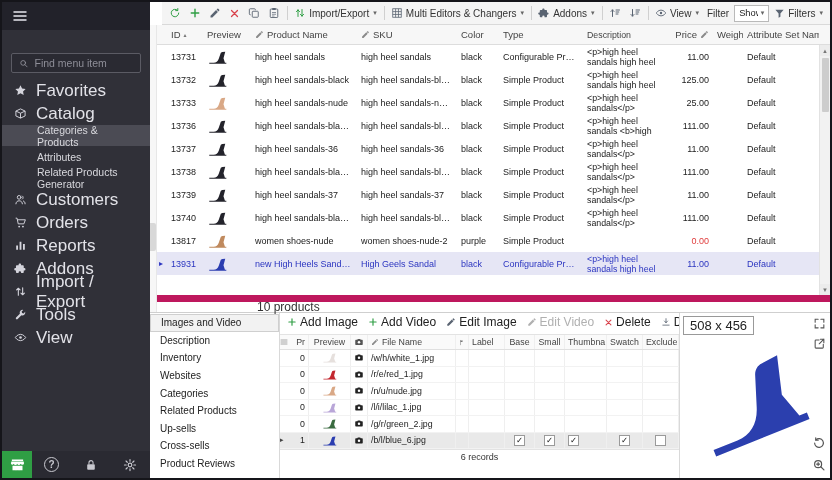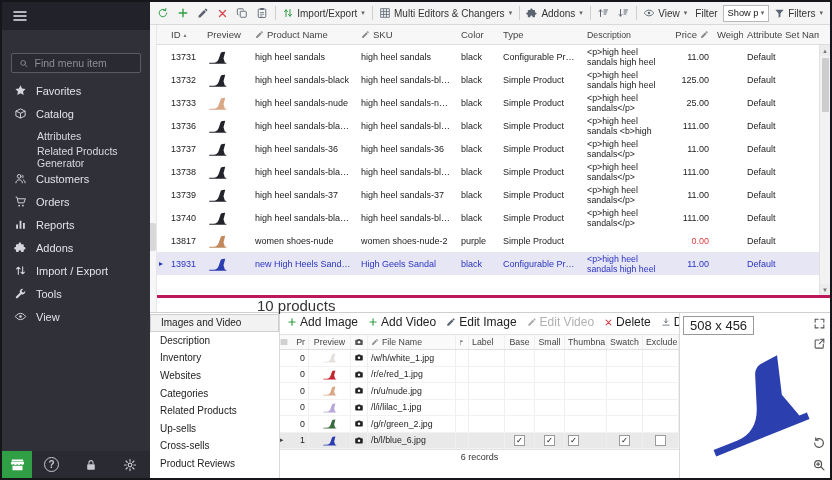--- a/index.html
+++ b/index.html
@@ -9,32 +9,32 @@
   .app { width:832px; height:480px; display:flex; border:2px solid #15151a; background:#fff; }
 
   
   .sidebar { width:148px; background:#303038; color:#e3e3e8; display:flex; flex-direction:column; flex-shrink:0; }
   .sb-top { height:28px; background:#22222a; display:flex; align-items:center; padding:0 10px; flex-shrink:0; color:#e8e8ee;}
   .sb-search { padding:7px 9px 6px; }
   .sb-search-box { display:flex; align-items:center; gap:6px; border:1px solid #5b5b64; border-radius:2px; background:#2a2a32; padding:3px 7px; color:#9a9aa4;margin-top:16px;}
   .sb-search-box input { background:transparent; border:none; outline:none; color:#cfcfd6; font-size:10.5px; width:100%; font-family:inherit; }
   .sb-search-box input::placeholder { color:#8e8e98; }
   .nav { flex:1; overflow:hidden; }
-  .nav-item { height:23px; display:flex; align-items:center; gap:9px; padding:0 12px; font-size:11px; color:#e2e2e8; cursor:default;}
+  .nav-item { height:23px; display:flex; align-items:center; gap:9px; padding:0 12px; font-size:17px; color:#e2e2e8; cursor:default;}
   .nav-item svg { color:#d4d4dc; flex-shrink:0;}
   .nav-child { height:21px; padding-left:35px; font-size:10.5px; color:#d9d9de; }
   .nav-sel { background:#4b4b54; }
   .sb-bottom { height:27px; display:flex; align-items:stretch; flex-shrink:0; background:#2a2a32;}
   .sb-store { width:30px; background:var(--green); display:flex; align-items:center; justify-content:center; color:#fff; }
   .sb-bicon { flex:1; display:flex; align-items:center; justify-content:center; color:#c9c9d0; }
   .sb-help { width:15px; height:15px; border:1.4px solid #c9c9d0; border-radius:50%; display:flex; align-items:center; justify-content:center; font-size:10px; font-weight:bold; }
 
   
   .main { flex:1; display:flex; flex-direction:column; min-width:0; background:#fff; }
-  .toolbar { height:23px; background:#f4f4f4; border-bottom:1px solid #d9d9d9; display:flex; align-items:center; padding:0 4px; gap:2px; font-size:10px; color:#333; flex-shrink:0; white-space:nowrap; overflow:hidden; }
+  .toolbar { height:23px; background:#f4f4f4; border-bottom:1px solid #d9d9d9; display:flex; align-items:center; padding:0 4px; gap:2px; font-size:10px; color:#333; flex-shrink:0; white-space:nowrap; overflow:hidden;margin-left:12px; }
   .tbtn { display:flex; align-items:center; gap:3px; padding:2px 3px; cursor:default; }
   .tsep { width:1px; height:14px; background:#d0d0d0; margin:0 2px; }
   .caret { font-size:7px; color:#666; margin-left:1px; }
   .tb-select { display:flex; align-items:center; justify-content:space-between; width:168px; height:17px; border:1px solid #b9b9b9; background:#fff; padding:0 4px; font-size:9.3px; color:#222; gap:2px; overflow:hidden;}
   .tb-select span:first-child{ overflow:hidden; white-space:nowrap; }
 
   
   .grid-wrap { height:288px; position:relative; display:flex; flex-direction:column; border-bottom:1px solid #cfcfcf; flex-shrink:0; padding-left:7px;}
   .gutter { position:absolute; left:0; top:0; bottom:0; width:7px; background:#f7f7f7; border-right:1px solid #e7e7e7;}
   .lhandle { position:absolute; left:0; top:198px; width:6px; height:28px; background:#d8d8d8; border-radius:0 2px 2px 0; }
@@ -53,21 +53,21 @@
   .c-color { width:42px; }
   .c-type  { width:84px; }
   .c-desc  { width:88px; white-space:normal; line-height:10px; max-height:20px; font-size:8.8px; }
   .c-price { width:42px; text-align:right; justify-content:flex-end; }
   .c-weight{ width:30px; }
   .c-attr  { flex:1; }
   .price-red { color:#e03c3c; }
   .pencil-mini { color:#8a8a8a; flex-shrink:0;}
   .sorticon { font-size:6px; color:#777; }
   .shoe { display:block; }
-  .gfoot { height:17px; border-top:3px solid #be185d; font-size:15px; color:#333; display:flex; align-items:center; padding-left:100px; flex-shrink:0; }
+  .gfoot { height:17px; border-top:7px solid #be185d; font-size:12px; color:#333; display:flex; align-items:center; padding-left:100px; flex-shrink:0; }
   .scrollbar { position:absolute; right:0; top:0; bottom:0; width:11px; background:#f2f2f2; border-left:1px solid #e2e2e2; display:flex; flex-direction:column; align-items:center; }
   .sb-arrow { height:11px; width:100%; font-size:6px; color:#777; display:flex; align-items:center; justify-content:center; background:#ececec;}
   .sb-thumb { width:7px; height:54px; background:#cdcdcd; border-radius:1px; margin-top:2px; }
   .sb-fill { flex:1; }
 
   
   .bottom { flex:1; display:flex; min-height:0; }
   .tabs { width:130px; border-right:1px solid #d9d9d9; background:#fff; padding-top:1px; flex-shrink:0; }
   .tab { height:17.6px; display:flex; align-items:center; padding:0 10px; font-size:10px; color:#222; }
   .tab.sel { font-weight:normal; background:#f2f2f2; border:1px solid #cfcfcf; }
@@ -285,20 +285,24 @@
     <svg width="13" height="13">
             <use href="#i-star"></use>
           </svg>
     <span class="nav-label">Favorites</span>
   </div>
         <div class="nav-item">
     <svg width="13" height="13">
             <use href="#i-box"></use>
           </svg>
     <span class="nav-label">Catalog</span>
+  </div>
+        <div class="nav-item nav-child nav-sel">
+
+    <span class="nav-label">Categories &amp; Products</span>
   </div>
         <div class="nav-item nav-child">
 
     <span class="nav-label">Attributes</span>
   </div>
         <div class="nav-item nav-child">
 
     <span class="nav-label">Related Products Generator</span>
   </div>
         <div class="nav-item">

